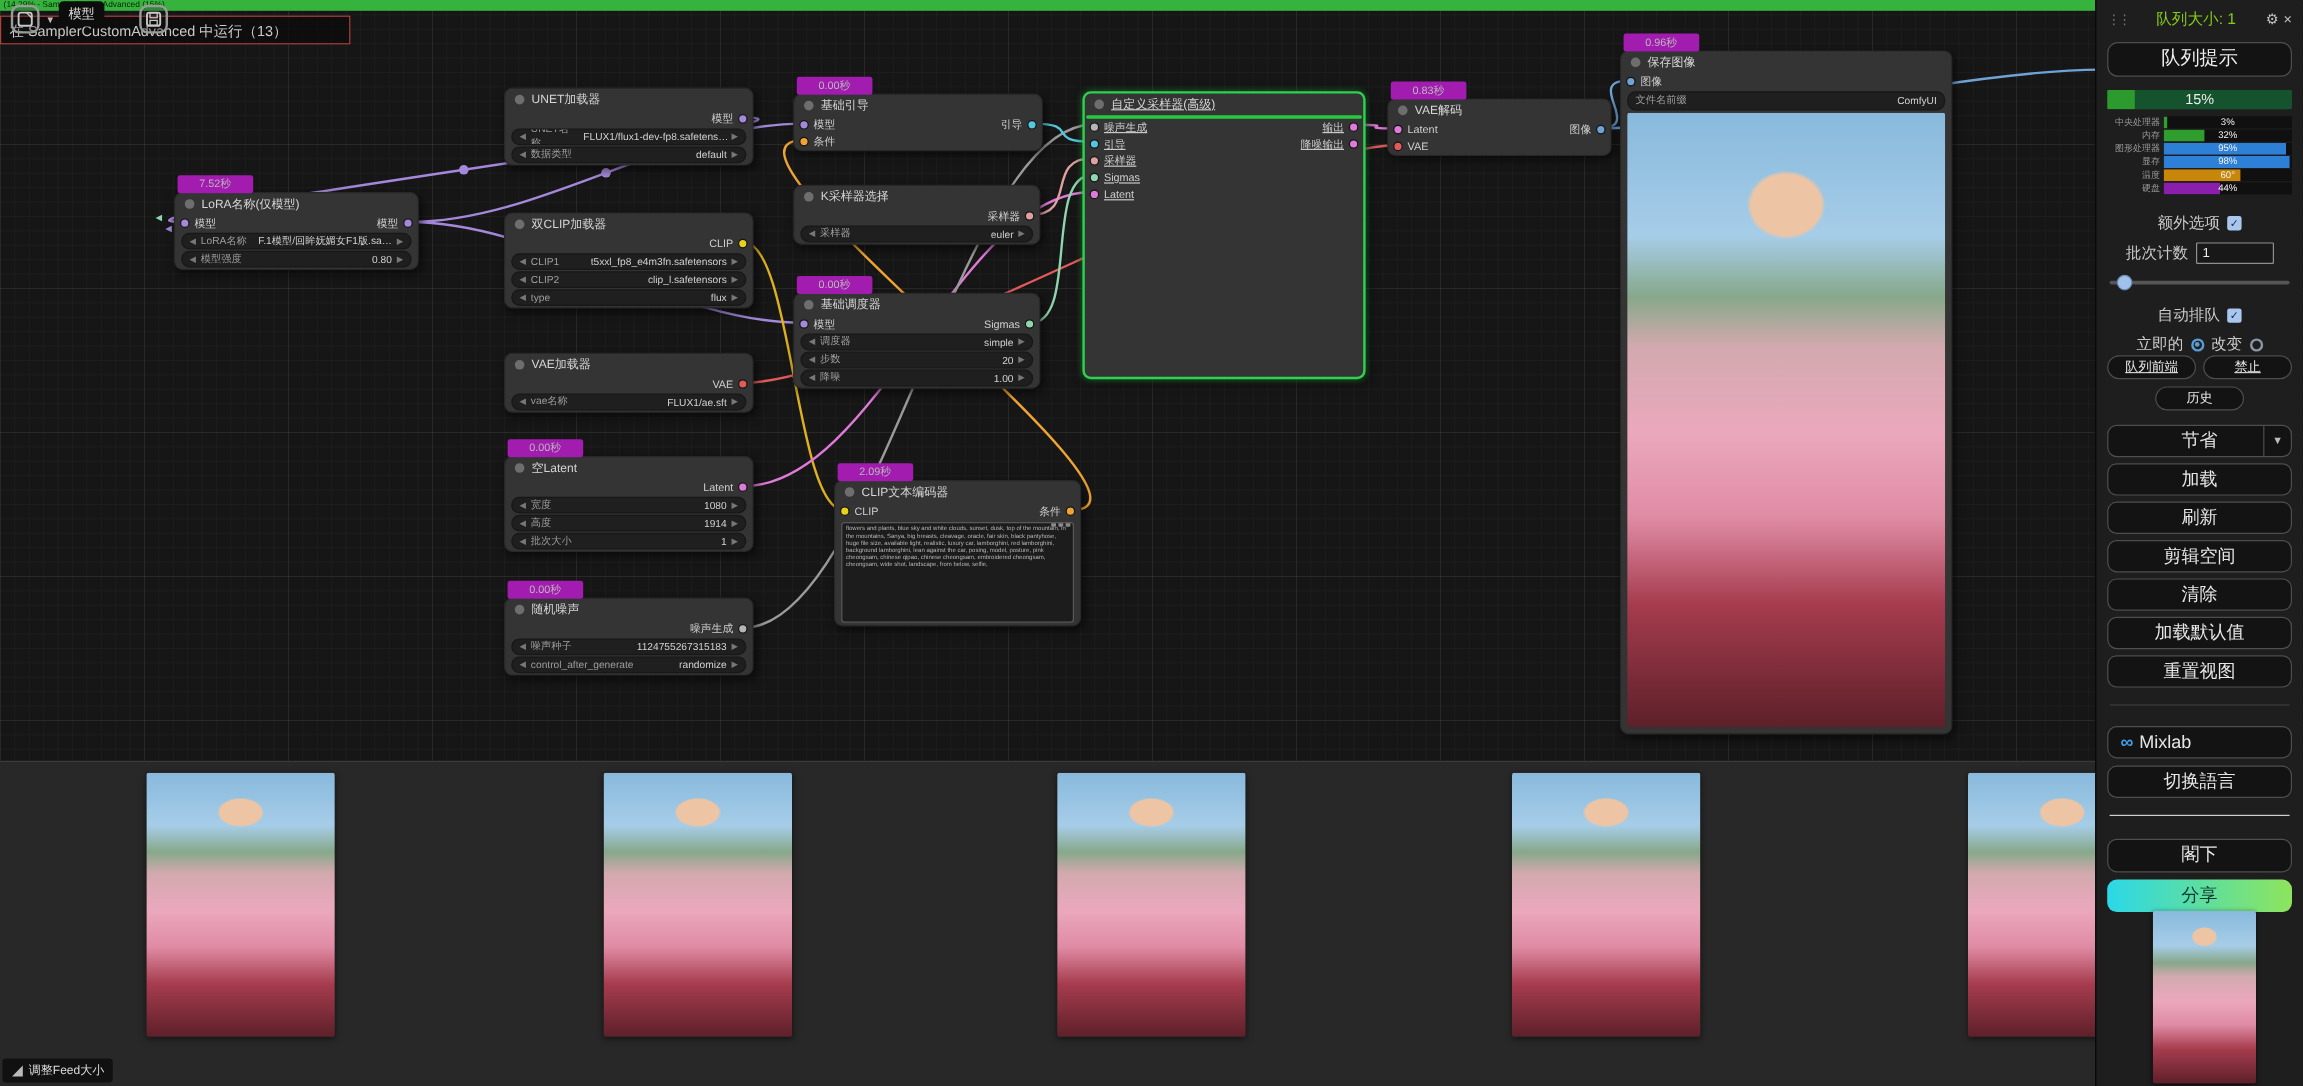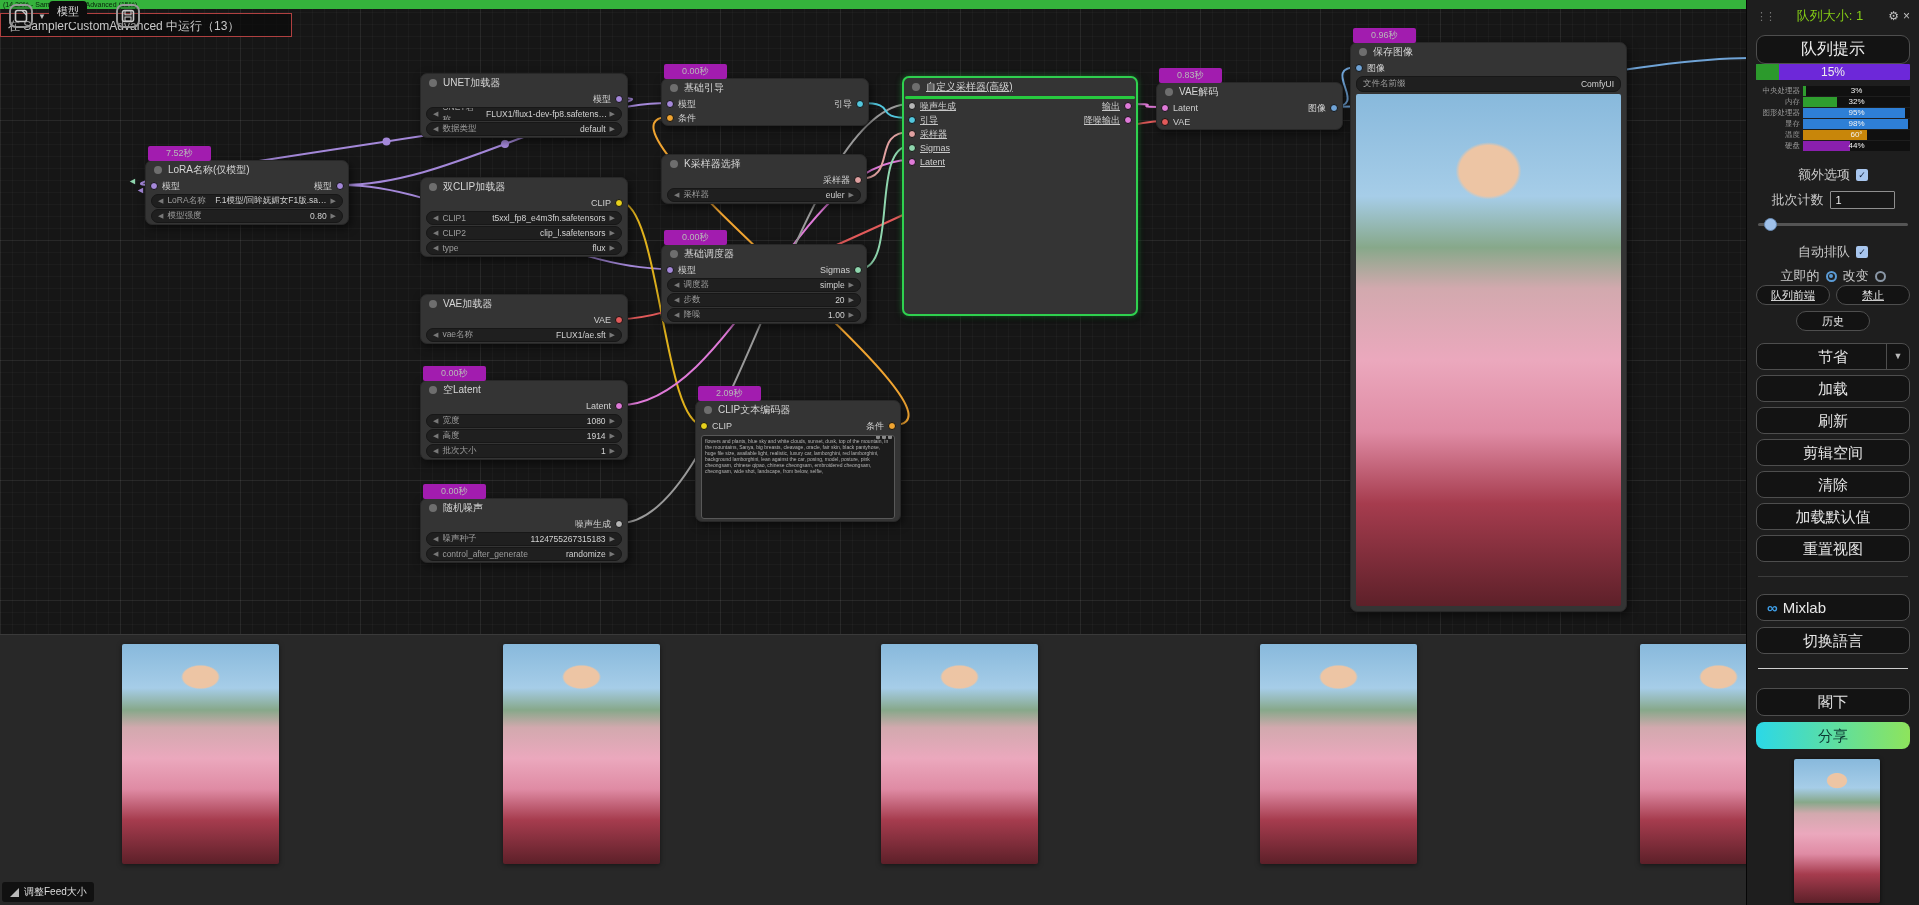--- a/index.html
+++ b/index.html
@@ -66,21 +66,21 @@
   .sb-inner{padding:6px 9px 0 9px;display:flex;flex-direction:column;}
   .sb-head{display:flex;align-items:center;height:20px;}
   .drag-dots{color:#777;font-size:11px;letter-spacing:-2px;margin-right:2px;}
   .sb-title{flex:1;text-align:center;font-size:13px;color:#84cc16;}
   .sb-ico{color:#c2c2c2;font-size:12px;margin-left:4px;cursor:default;}
   .sb-btn{border:1px solid #4e4e4e;background:#131313;color:#e6e6e6;border-radius:8px;text-align:center;
         font-size:15px;line-height:25px;height:27px;box-sizing:border-box;position:relative;}
   .sb-btn.small{border-radius:12px;font-size:11px;height:20px;line-height:18px;}
   .queue-btn{margin-top:9px;height:27px;line-height:25px;font-size:16px;border-radius:9px;border:1px solid #4e4e4e;
         background:#131313;color:#eee;text-align:center;}
-  .main-prog{height:16px;background:#6d28d9;position:relative;border-radius:1px;overflow:hidden;}
+  .main-prog{margin-top:11px;height:16px;background:#14532d;position:relative;border-radius:1px;overflow:hidden;}
   .main-prog .fill{position:absolute;left:0;top:0;bottom:0;background:#2c9a2c;}
   .main-prog .lbl{position:absolute;inset:0;text-align:center;font-size:12px;line-height:16px;color:#ededed;}
   .mon-row{display:flex;align-items:center;margin-top:1px;}
   .mon-lbl{width:44px;text-align:right;padding-right:3px;font-size:7.5px;line-height:1.05;color:#9a9a9a;}
   .mon-bar{flex:1;height:10px;background:#101010;position:relative;overflow:hidden;}
   .mon-bar .fill{position:absolute;left:0;top:0;bottom:0;}
   .mon-bar .lbl{position:absolute;inset:0;text-align:center;font-size:8px;line-height:10px;color:#f2f2f2;}
   .opt-row{display:flex;align-items:center;justify-content:center;gap:6px;font-size:13px;color:#c9c9c9;}
   .chk{width:12px;height:12px;background:#a8c6ee;border-radius:2px;font-size:9px;line-height:12px;color:#15233d;
         text-align:center;font-weight:bold;}

